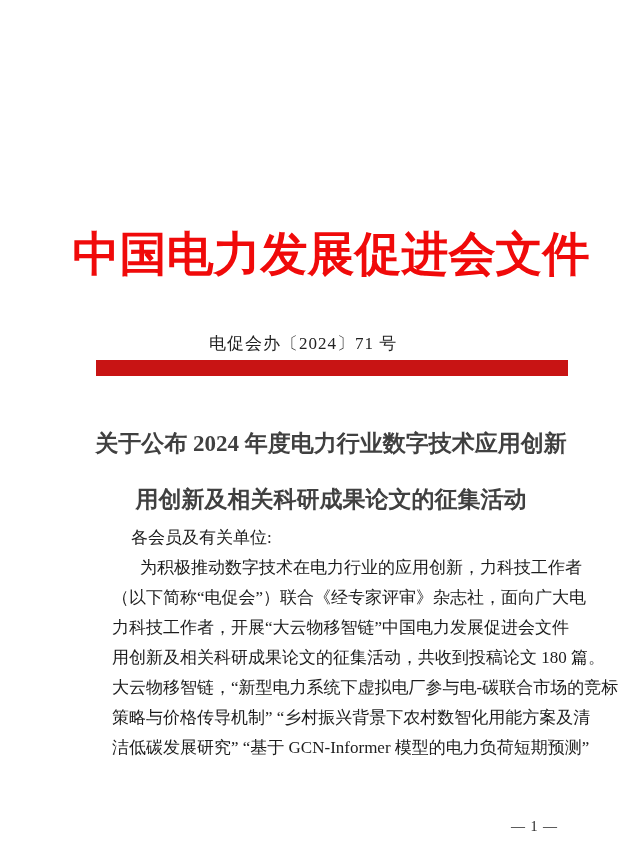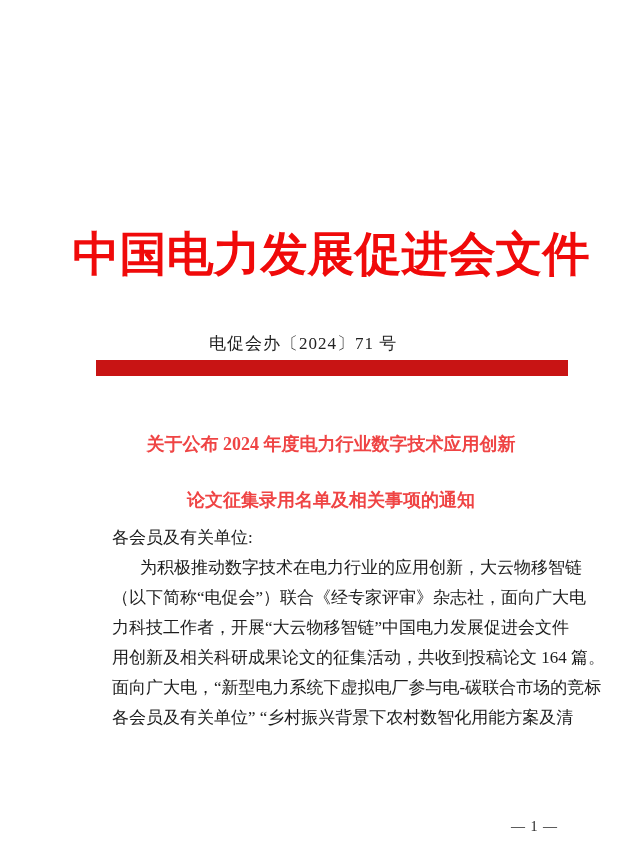--- a/index.html
+++ b/index.html
@@ -44,44 +44,45 @@
     width: 472px;
     height: 3px;
     background: #c81414;
   }
   .notice-title {
     position: absolute;
     top: 392px;
     left: 40px;
     width: 550px;
     text-align: center;
-    font-size: 18px;
+    font-size: 23px;
     font-weight: bold;
     line-height: 40px;
-    color: #ef4444;
+    color: #404040;
   }
   .doc-body {
     position: absolute;
     top: 491px;
     left: 80px;
     width: 472px;
     font-size: 17px;
     line-height: 30px;
     color: #1c1c1c;
   }
   .body-line {
     width: 472px;
     height: 30px;
     text-align: justify;
     text-align-last: justify;
     white-space: nowrap;
   }
   .body-line.salutation {
     text-align: left;
     text-align-last: left;
+    margin-left: 19px;
   }
   .body-line.indent {
     text-indent: 28px;
   }
   .page-number {
     position: absolute;
     top: 794px;
     right: 80px;
     font-size: 14px;
     line-height: 18px;
@@ -96,28 +97,29 @@
 <div class="page">
 
   <div class="org-title">中国电力发展促进会文件</div>
 
   <div class="doc-number">电促会办〔2024〕71 号</div>
 
   <div class="red-rule"></div>
 
   <div class="notice-title">
     <div>关于公布 2024 年度电力行业数字技术应用创新</div>
-    <div>论文征集录用名单及相关事项的通知</div>
+    <div>用创新及相关科研成果论文的征集活动</div>
   </div>
 
   <div class="doc-body">
     <div class="body-line salutation">各会员及有关单位:</div>
-    <div class="body-line indent">为积极推动数字技术在电力行业的应用创新，大云物移智链</div>
+    <div class="body-line indent">为积极推动数字技术在电力行业的应用创新，力科技工作者</div>
     <div class="body-line">（以下简称“电促会”）联合《经专家评审》杂志社，面向广大电</div>
     <div class="body-line">力科技工作者，开展“大云物移智链”中国电力发展促进会文件</div>
-    <div class="body-line">用创新及相关科研成果论文的征集活动，共收到投稿论文 164 篇。</div>
-    <div class="body-line">面向广大电，“新型电力系统下虚拟电厂参与电-碳联合市场的竞标</div>
-    <div class="body-line">各会员及有关单位”  “乡村振兴背景下农村数智化用能方案及清</div>
+    <div class="body-line">用创新及相关科研成果论文的征集活动，共收到投稿论文 180 篇。</div>
+    <div class="body-line">大云物移智链，“新型电力系统下虚拟电厂参与电-碳联合市场的竞标</div>
+    <div class="body-line">策略与价格传导机制”  “乡村振兴背景下农村数智化用能方案及清</div>
+    <div class="body-line">洁低碳发展研究” “基于 GCN-Informer 模型的电力负荷短期预测”</div>
   </div>
 
   <div class="page-number">— 1 —</div>
 
 </div>
 
 </body></html>

